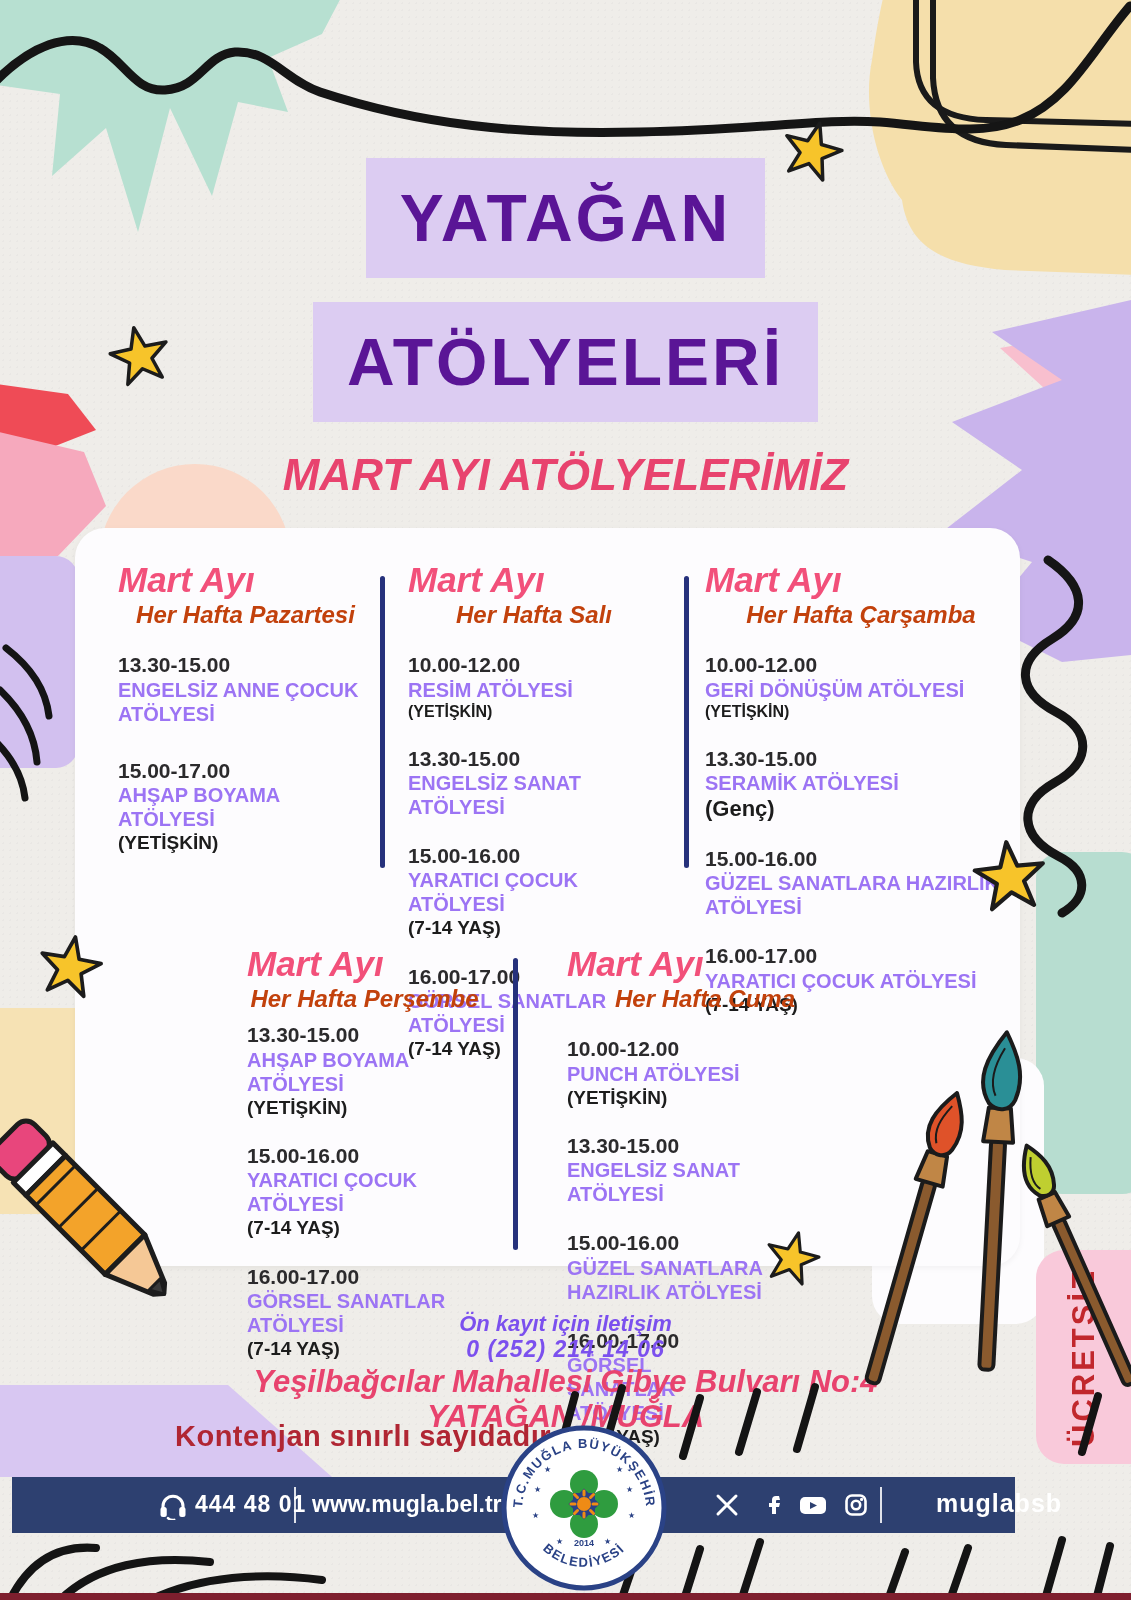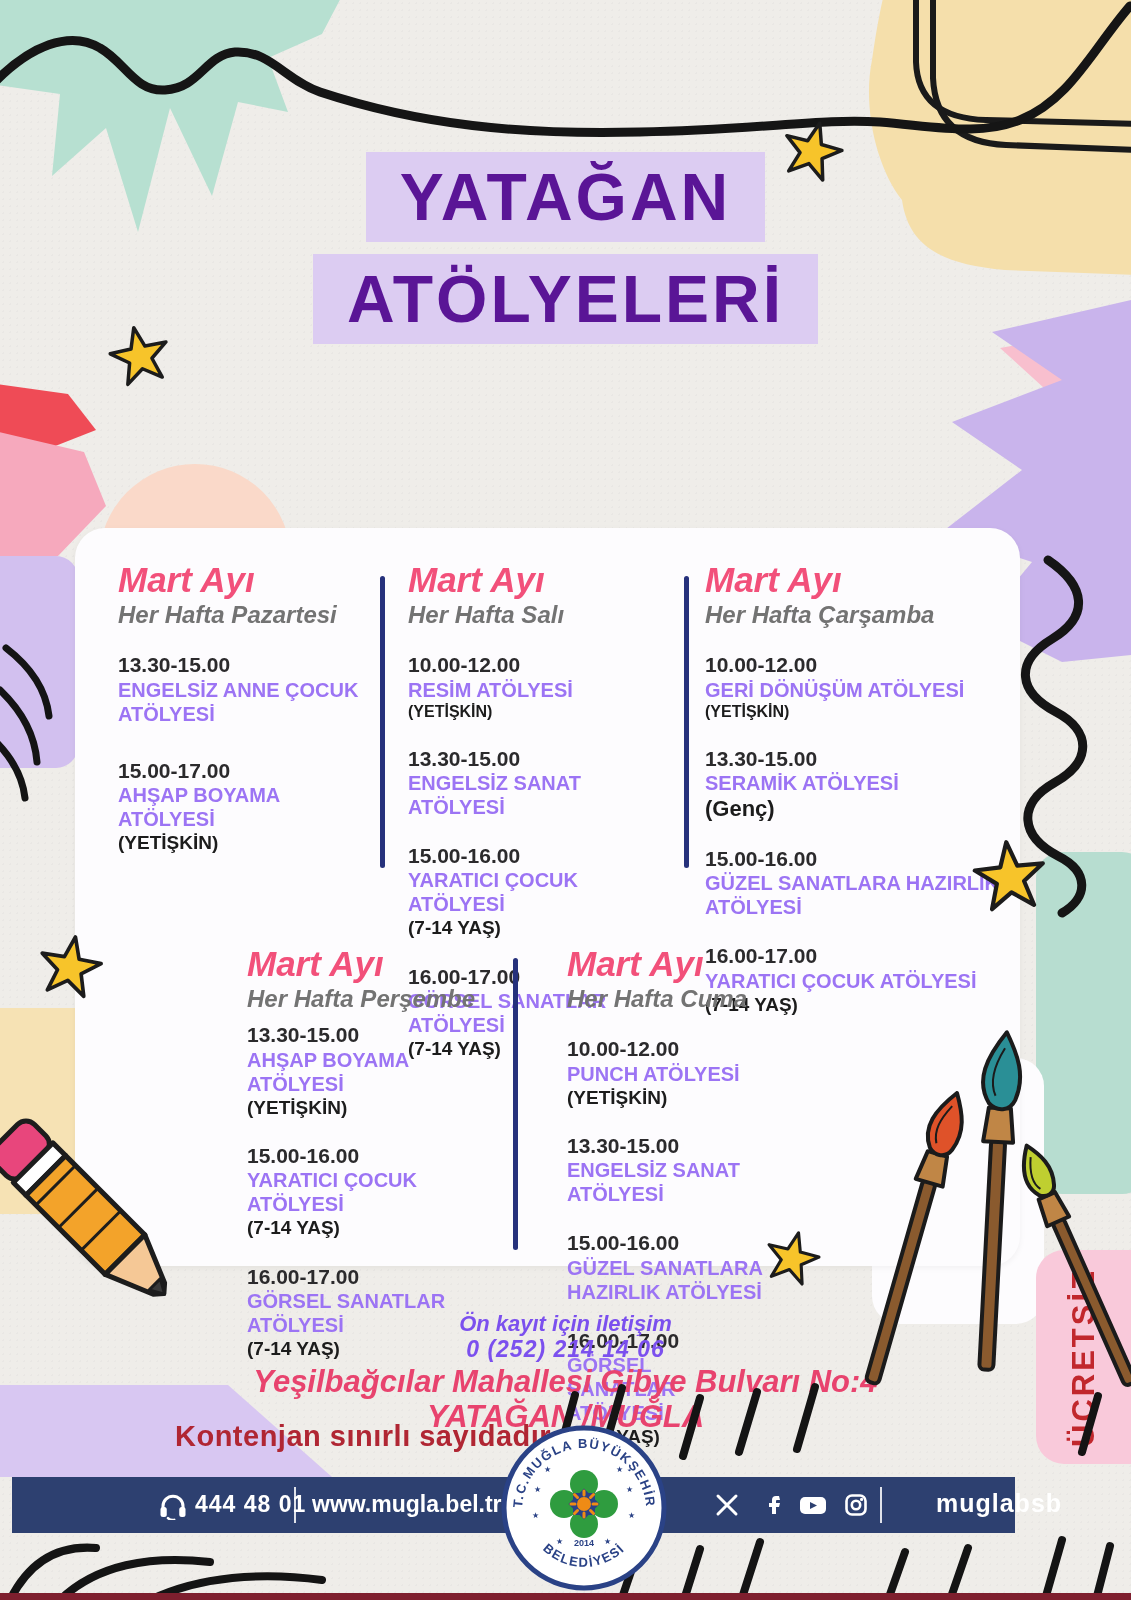--- a/index.html
+++ b/index.html
@@ -8,30 +8,30 @@
     background-image:radial-gradient(rgba(0,0,0,0.025) 1px, transparent 1px);
     background-size:7px 7px;
     font-family:"Liberation Sans", sans-serif;}
   svg{display:block}
   .abs{position:absolute}
 
   
   .title-wrap{position:absolute;top:146px;left:0;width:100%;text-align:center;line-height:0;}
   .title-line{display:inline-block;background:#dcccf2;color:#5a1596;
     font-weight:800;font-size:66px;line-height:88px;letter-spacing:3px;
-    padding:1px 34px;margin:6px;white-space:nowrap;}
+    padding:16px 34px;margin:12px;white-space:nowrap;}
   .subtitle{position:absolute;top:450px;left:0;width:100%;text-align:center;
     color:#e8436e;font-size:44px;font-weight:800;font-style:italic;letter-spacing:0px;}
 
   
   .card{position:absolute;left:75px;top:528px;width:945px;height:738px;
     background:#fdfcfe;border-radius:30px;box-shadow:0 2px 6px rgba(0,0,0,0.05);}
   .col{position:absolute;}
   .month{color:#f2507a;font-size:35px;font-weight:800;font-style:italic;line-height:1.05;}
-  .day{color:#737373;font-size:24px;font-weight:800;font-style:italic;line-height:1.15;margin-top:2px;white-space:nowrap;}
+  .day{color:#c2410c;font-size:24px;font-weight:800;font-style:italic;line-height:1.15;margin-top:2px;white-space:nowrap;text-align:center;}
   .item{margin-top:24px;}
   .time{color:#2b2a2c;font-size:21px;font-weight:800;line-height:1.2;}
   .iname{color:#9c74f4;font-size:20px;font-weight:800;line-height:1.2;}
   .inote{color:#1c1c1c;font-size:19px;font-weight:800;line-height:1.25;}
   .c1{left:43px;top:34px;width:255px;}
   .c2{left:333px;top:34px;width:252px;}
   .c3{left:630px;top:34px;width:312px;}
   .c4{left:172px;top:418px;width:235px;}
   .c5{left:492px;top:418px;width:276px;}
   .c1 .i2{margin-top:32px;}
@@ -117,20 +117,21 @@
     <rect x="1036" y="852" width="112" height="342" rx="26" fill="#b7ddd0"></rect>
 
     <path d="M1048,560 C1086,586 1090,616 1052,639 C1014,662 1018,692 1056,712 C1092,731 1092,762 1054,783 C1017,804 1020,836 1058,856 C1090,872 1088,898 1062,913" fill="none" stroke="#151515" stroke-width="9" stroke-linecap="round"></path>
   </svg>
 
   <div class="title-wrap">
     <span class="title-line">YATAĞAN</span><br>
     <br>
     <span class="title-line">ATÖLYELERİ</span>
   </div>
+  <div class="subtitle">MART AYI ATÖLYELERİMİZ</div>
 
   <div class="brush-pad"></div>
 
   <div class="card">
 
     <div class="col c1">
       <div class="month">Mart Ayı</div>
       <div class="day">Her Hafta Pazartesi</div>
       <div class="item i1">
         <div class="time">13.30-15.00</div>

